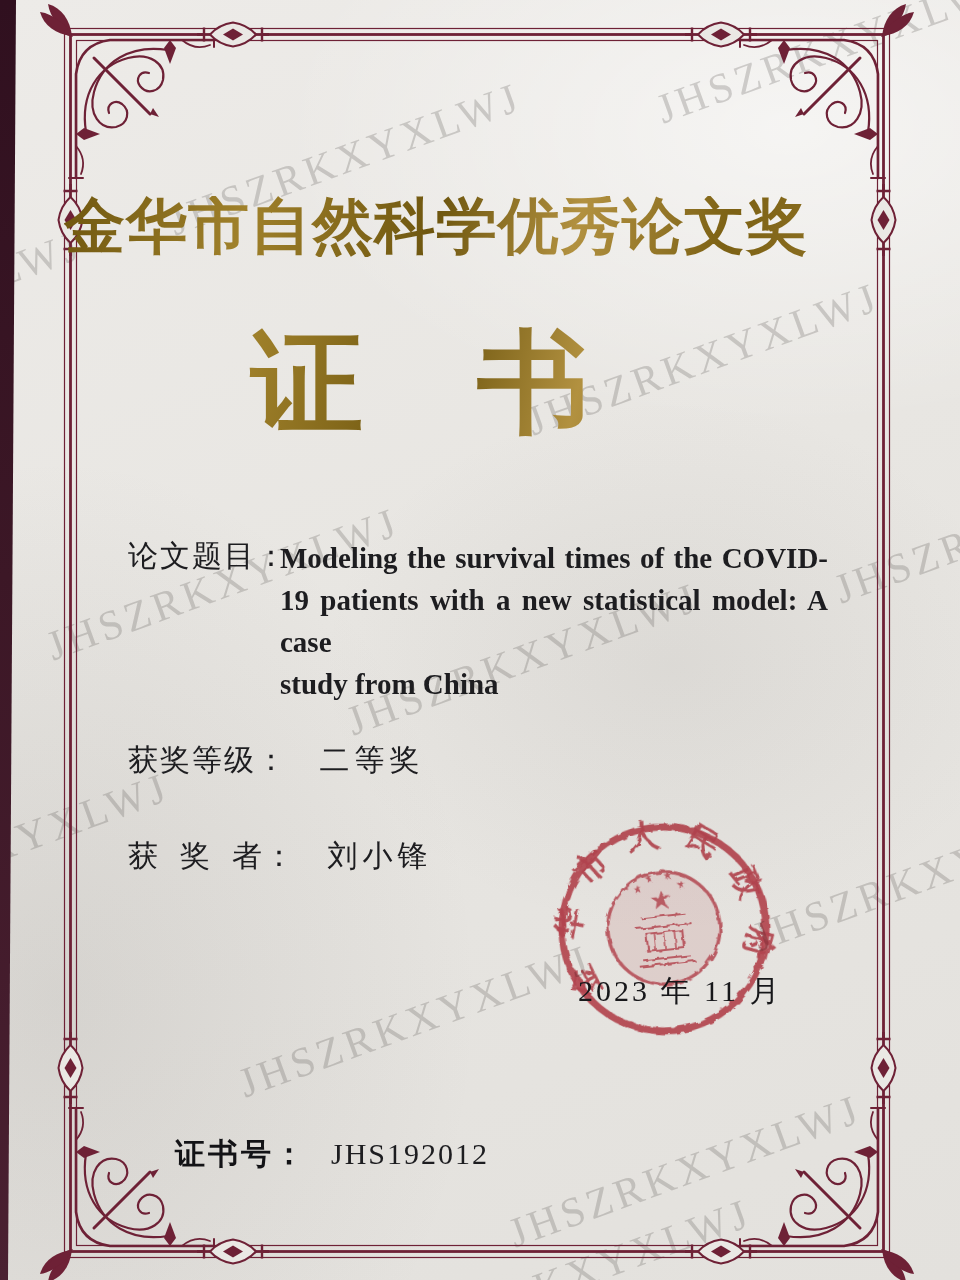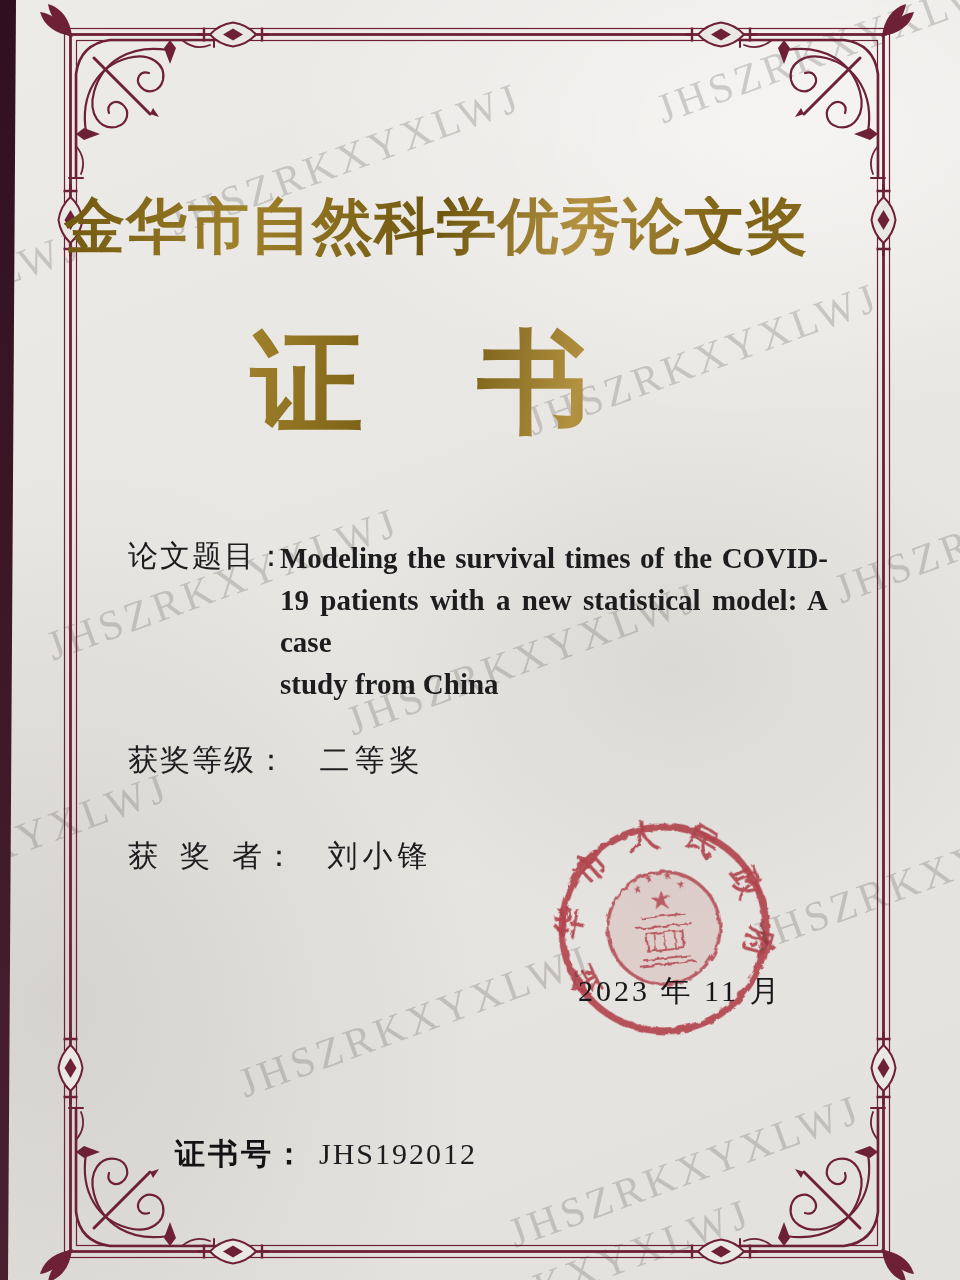--- a/index.html
+++ b/index.html
@@ -68,21 +68,21 @@
   .winner-row { top:836px; }
   .row .lbl { letter-spacing:2px;font-family:Liberation Mono, monospace; }
   .row .val { margin-left:24px; letter-spacing:5px; }
 
   .date { position:absolute; left:578px; top:962px; z-index:5;
           font-size:30px; letter-spacing:3px; color:#17171a;margin-top:9px; }
 
   .certno-row { position:absolute; left:175px; top:1134px; z-index:3; }
   .certno-lbl { font-family:"Liberation Sans","DejaVu Sans",sans-serif; font-weight:700;
                 font-size:30px; letter-spacing:3px; color:#131316; }
-  .certno-val { font-size:30px; letter-spacing:2px; margin-left:8px; color:#1d1d20; }
+  .certno-val { font-size:30px; letter-spacing:2px; margin-left:20px; color:#1d1d20; }
 
   
   .seal { position:absolute; left:550px; top:814px; width:230px; height:232px; z-index:4;
           mix-blend-mode:multiply; opacity:0.92; }
 </style>
 </head>
 <body>
 
 <div class="page">
   <div class="paper">

